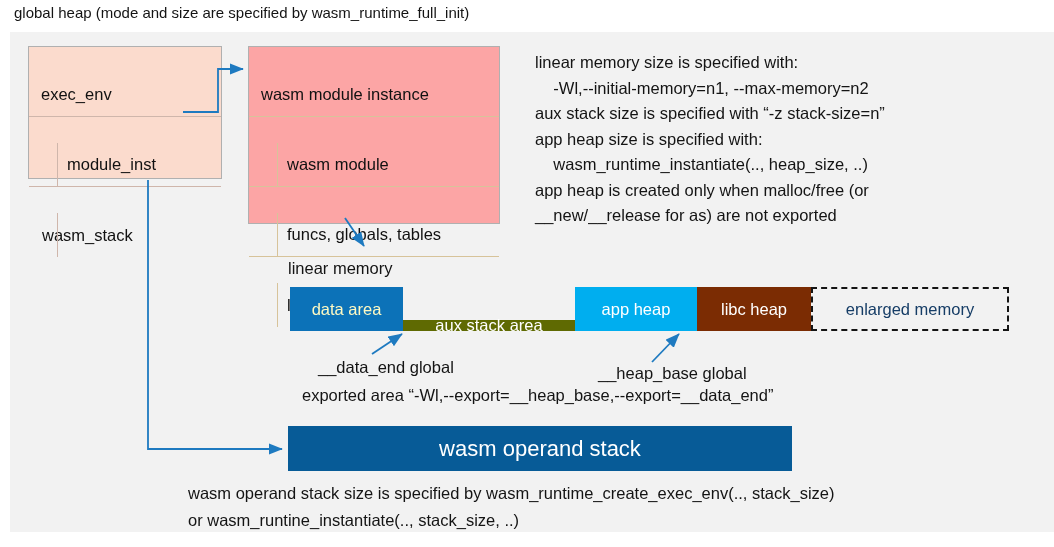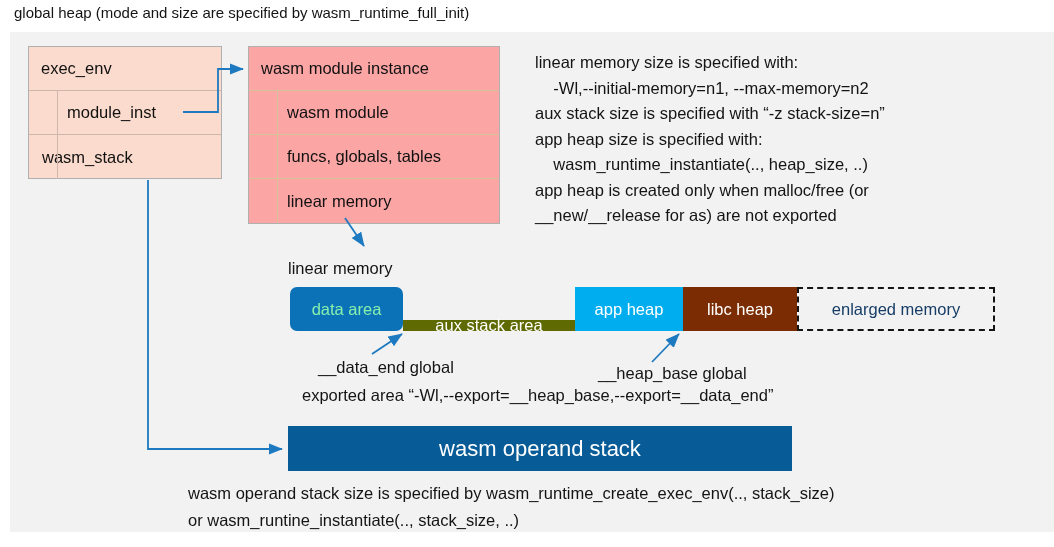--- a/index.html
+++ b/index.html
@@ -23,21 +23,21 @@
     width:1044px;height:500px;
     background:#f2f2f2;
   }
 
   
   .box{position:absolute;box-sizing:border-box;}
   .struct{border:1px solid #b5b5b5;}
   .row{
     box-sizing:border-box;
     display:flex;align-items:center;
-    font-size:16.5px;color:#111;
+    font-size:16.5px;color:#111;margin-top:26px;
   }
 
   .exec-env{left:28px;top:46px;width:194px;height:133px;background:#fbdbcd;border:1px solid #b0b0b0;}
   .exec-head{height:44px;border-bottom:1px solid #cfb6ab;padding-left:12px;}
   .exec-sub{height:44px;padding-left:38px;border-bottom:1px solid #cfb6ab;position:relative;}
   .exec-sub.last{border-bottom:none;padding-left:13px;}
   .gutter{position:absolute;left:0;top:0;bottom:0;width:28px;border-right:1px solid #cfb6ab;}
 
   .wmi{left:248px;top:46px;width:252px;height:178px;background:#fca5a5;border:1px solid #b0b0b0;}
   .wmi-head{height:44px;border-bottom:1px solid #d7c39a;padding-left:12px;}
@@ -124,27 +124,27 @@
   <div class="note">linear memory size is specified with:
     -Wl,--initial-memory=n1, --max-memory=n2
 aux stack size is specified with “-z stack-size=n”
 app heap size is specified with:
     wasm_runtime_instantiate(.., heap_size, ..)
 app heap is created only when malloc/free (or
 __new/__release for as) are not exported</div>
 
   <div class="lm-label">linear memory</div>
   <div class="membar">
-    <div class="seg" style="width: 113px; background: rgb(12, 114, 184); color: #86efac; border-radius: 7px;">
+    <div class="seg" style="width: 113px; background: rgb(12, 114, 184); color: #fef9c3;">
         <span>data area</span>
       </div>
     <div class="seg" style="width: 172px; background: rgb(95, 106, 2); color: rgb(255, 255, 255); margin-top: 33px;">
         <span>aux stack area</span>
       </div>
-    <div class="seg" style="width: 108px; background: rgb(0, 174, 239); color: rgb(255, 255, 255);">
+    <div class="seg" style="width: 122px; background: rgb(0, 174, 239); color: rgb(255, 255, 255);">
         <span>app heap</span>
       </div>
     <div class="seg" style="width: 114px; background: rgb(123, 44, 3); color: rgb(255, 255, 255);">
         <span>libc heap</span>
       </div>
     <div class="seg enlarged" style="width: 198px; color: rgb(22, 61, 102);">
         <span>enlarged memory</span>
       </div>
   </div>
 

